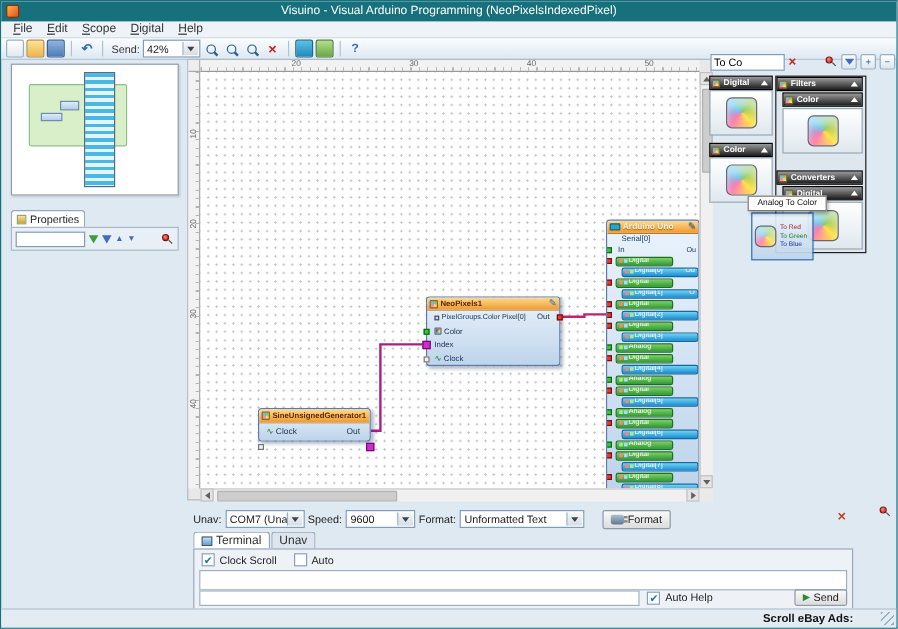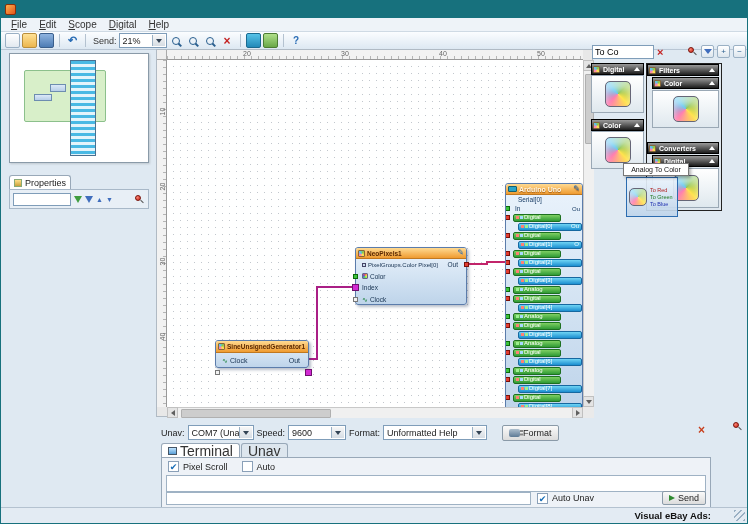--- a/index.html
+++ b/index.html
@@ -170,21 +170,21 @@
 
   
   .bottom{position:absolute;left:156px;top:420px;width:558px;height:88px;font-size:9px}
   .brow1{position:absolute;left:4px;right:4px;top:3px;height:17px;display:flex;align-items:center;gap:3px}
   .btn{display:inline-flex;align-items:center;gap:3px;height:16px;padding:0 6px;
     background:linear-gradient(#fafafa,#dcdcdc);border:1px solid #8a9aa8;border-radius:2px;font-size:9px;color:#222}
   .connect-ic{width:11px;height:8px;background:linear-gradient(#aebfce,#5d7a96);border-radius:2px;position:relative}
   .connect-ic:after{content:"";position:absolute;right:-3px;top:1.5px;width:3px;height:1.5px;background:#888;box-shadow:0 3.5px 0 #888}
   .row1-x{position:absolute;right:10px;top:2px;color:#c8401e;font-weight:bold;font-size:12px}
   .btabs{position:absolute;left:4px;top:22px;display:flex;gap:1px}
-  .btab{height:14px;display:flex;align-items:center;gap:3px;padding:0 6px;font-size:14px;
+  .btab{height:14px;display:flex;align-items:center;gap:3px;padding:0 6px;font-size:10px;
     border:1px solid #98a8b8;border-bottom:none;border-radius:3px 3px 0 0;background:#dde6ee;color:#333}
   .btab.active{background:#fff}
   .term-ic{width:9px;height:8px;border:1px solid #456;background:linear-gradient(#bfe3ff,#5aa0d8)}
   .bcontent{position:absolute;left:4px;right:4px;top:36px;bottom:0;background:#eef2f7;border:1px solid #98a8b8}
   .checkrow{position:absolute;left:6px;top:3px;display:flex;align-items:center;gap:14px}
   .cbwrap{display:flex;align-items:center;gap:4px}
   .cb{width:11px;height:11px;background:#fff;border:1px solid #8aa0b8;font-size:9px;line-height:10px;text-align:center;color:#1b6fb8}
   .output{position:absolute;left:4px;right:4px;top:17px;height:17px;background:#fff;border:1px solid #9fb2c4}
   .sendrow{position:absolute;left:4px;right:4px;bottom:3px;height:14px;display:flex;align-items:center;gap:6px}
   .line-input{flex:1;height:13px;border:1px solid #9fb2c4;background:#fff;font-size:9px;padding:0 2px}
@@ -196,40 +196,41 @@
   .ads{position:absolute;right:36px;top:2px;font-size:9.5px;font-weight:bold;color:#111}
   .grip{position:absolute;right:2px;bottom:2px;width:11px;height:11px;
     background:repeating-linear-gradient(135deg,#9ab0c4 0 1.5px,transparent 1.5px 4.5px)}
   .body-pin{position:absolute;left:731px;top:420px}
 </style>
 </head>
 <body>
 
 <div class="titlebar">
   <span class="app-icon"></span>
+  <span>Visuino - Visual Arduino Programming (NeoPixelsIndexedPixel)</span>
 </div>
 
 <div class="menubar">
   <span class="menu-item">File</span>
   <span class="menu-item">Edit</span>
   <span class="menu-item">Scope</span>
   <span class="menu-item">Digital</span>
   <span class="menu-item">Help</span>
 </div>
 
 <div class="toolbar">
   <span class="t-ic i-doc"></span>
   <span class="t-ic i-open"></span>
   <span class="t-ic i-save"></span>
   <span class="sep"></span>
   <span class="t-ic i-undo">↶</span>
   <span class="sep"></span>
   <span class="t-label">Send:</span>
   <span class="combo" style="width:48px">
-    <span>21%</span>
+    <span>42%</span>
     <span class="dd">
         <span class="tri-dn"></span>
       </span>
   </span>
   <span class="t-ic i-mag"></span>
   <span class="t-ic i-mag"></span>
   <span class="t-ic i-mag"></span>
   <span class="t-ic i-x">×</span>
   <span class="sep"></span>
   <span class="t-ic i-board"></span>
@@ -618,21 +619,21 @@
     </span>
     <span>Speed:</span>
     <span class="combo" style="width:58px">
       <span>9600</span>
       <span class="dd">
           <span class="tri-dn"></span>
         </span>
     </span>
     <span>Format:</span>
     <span class="combo" style="width:104px">
-      <span>Unformatted Help</span>
+      <span>Unformatted Text</span>
       <span class="dd">
           <span class="tri-dn"></span>
         </span>
     </span>
     <span class="btn" style="margin-left:12px">
       <span class="connect-ic"></span>
       <span>Format</span>
     </span>
   </div>
   <span class="row1-x">×</span>
@@ -644,41 +645,41 @@
     </span>
     <span class="btab">
       <span>Unav</span>
     </span>
   </div>
 
   <div class="bcontent">
     <div class="checkrow">
       <span class="cbwrap">
         <span class="cb">✔</span>
-        <span>Pixel Scroll</span>
+        <span>Clock Scroll</span>
       </span>
       <span class="cbwrap">
         <span class="cb"></span>
         <span>Auto</span>
       </span>
     </div>
     <div class="output"></div>
     <div class="sendrow">
       <input class="line-input" style="">
       <span class="cbwrap">
         <span class="cb">✔</span>
-        <span>Auto Unav</span>
+        <span>Auto Help</span>
       </span>
       <span class="send-sp"></span>
       <span class="btn" style="height:14px">
         <span class="send-ic"></span>
         <span>Send</span>
       </span>
     </div>
   </div>
 </div>
 
 <span class="pin-icon body-pin"></span>
 
 <div class="statusbar">
-  <span class="ads">Visual eBay Ads:</span>
+  <span class="ads">Scroll eBay Ads:</span>
   <span class="grip"></span>
 </div>
 
 </body></html>

